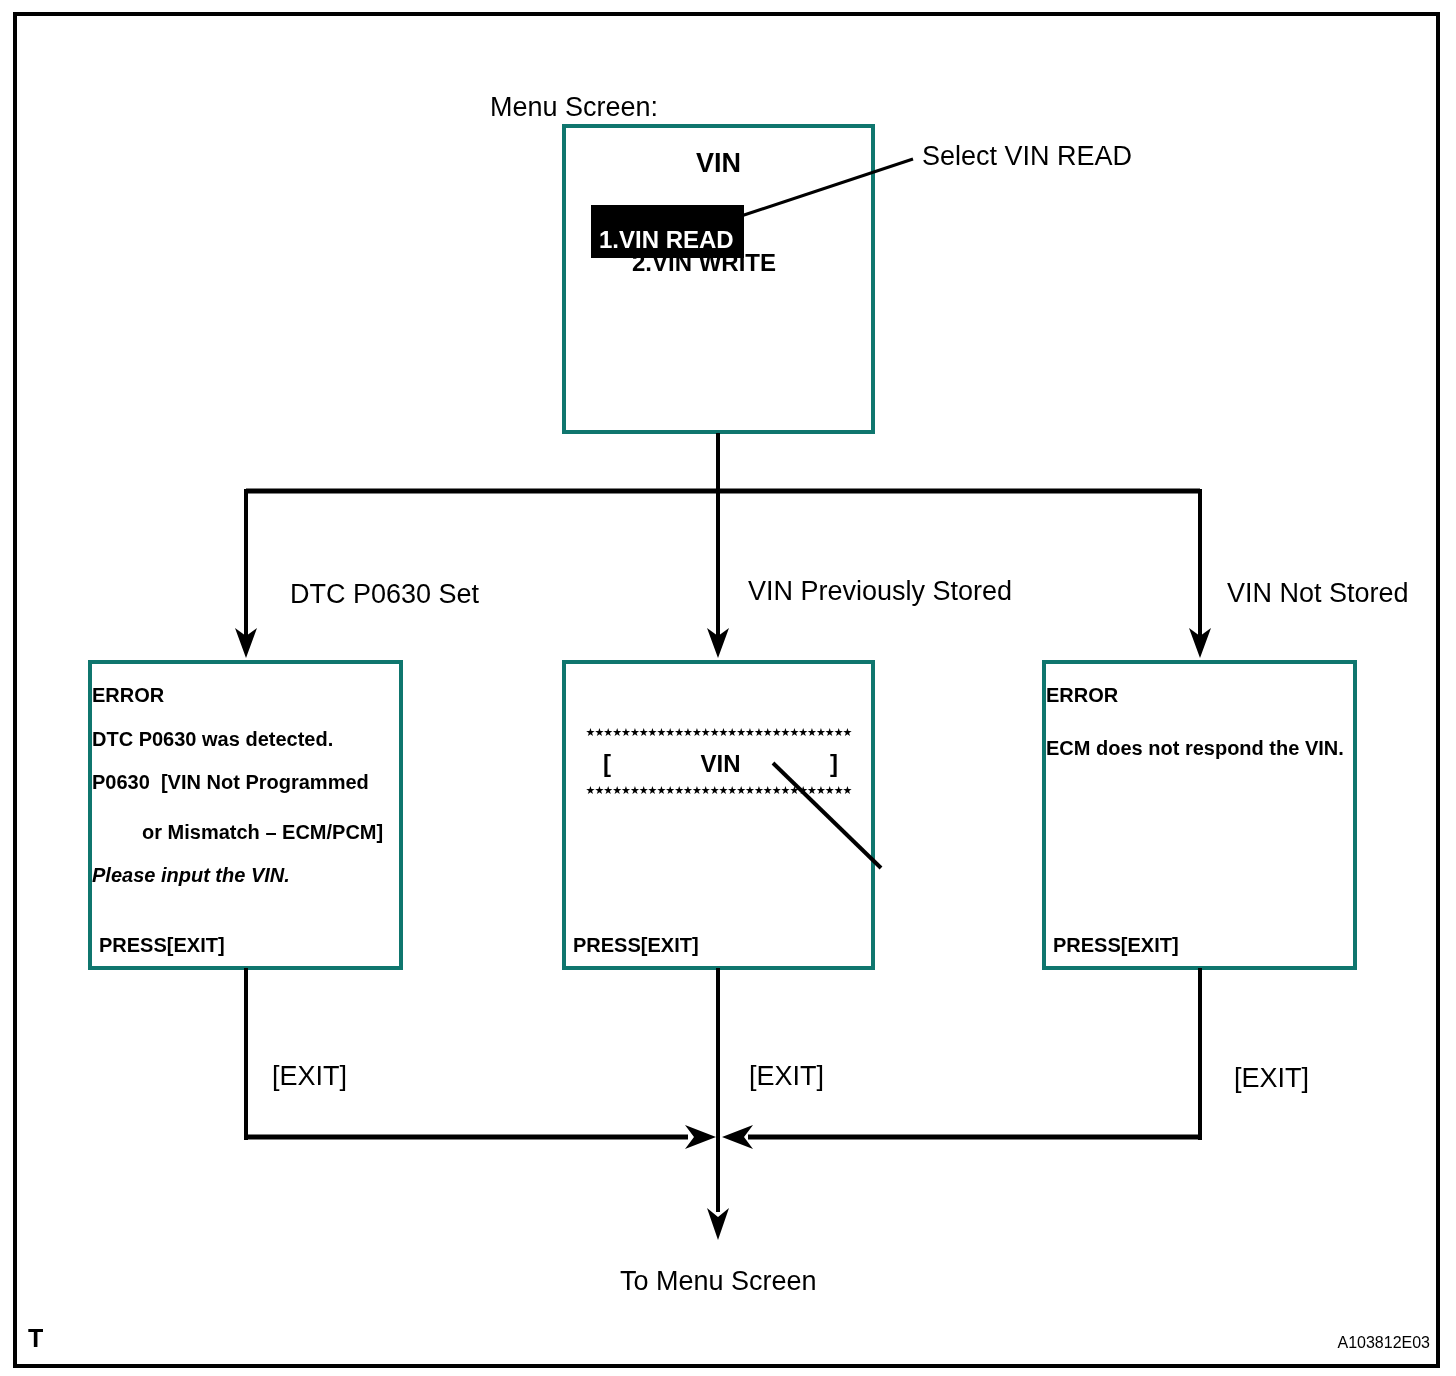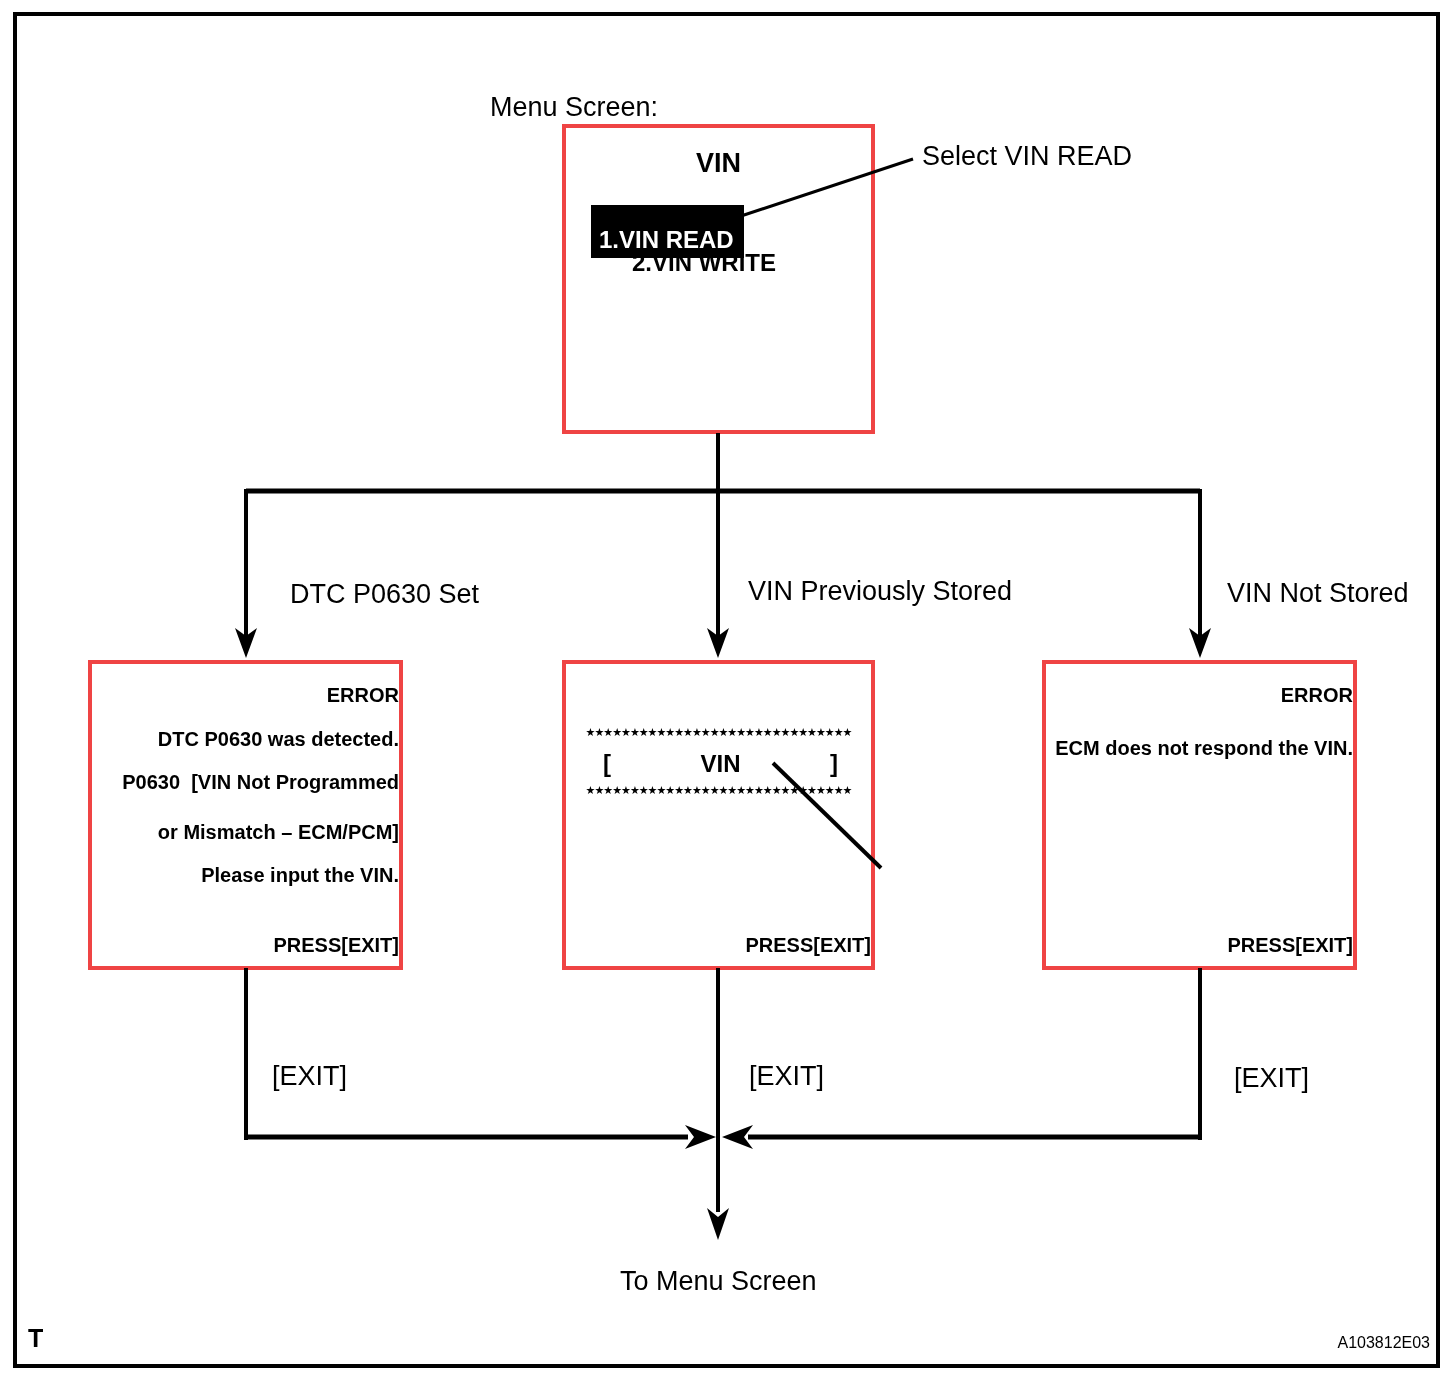--- a/index.html
+++ b/index.html
@@ -16,21 +16,21 @@
     width:1427px; height:1356px;
     border:4px solid #000;
     box-sizing:border-box;
   }
   .connectors {
     position:absolute; left:0; top:0; width:1456px; height:1376px;
     z-index:5; pointer-events:none;
   }
   .box {
     position:absolute;
-    border:4px solid #ef4444;
+    border:4px solid #0f766e;
     box-sizing:border-box;
     background:#fff;
     z-index:2;
   }
   .menu-box   { left:562px; top:124px; width:313px; height:310px; }
   .screen-left   { left:88px;   top:660px; width:315px; height:310px; }
   .screen-mid    { left:562px;  top:660px; width:313px; height:310px; }
   .screen-right  { left:1042px; top:660px; width:315px; height:310px; }
 
   .box-title {
@@ -58,31 +58,31 @@
   .branch-label-mid   { left:748px;  top:576px; }
   .branch-label-right { left:1227px; top:578px; }
   .vin-digit-note { left:885px; top:856px; }
   .exit-label-left  { left:272px;  top:1061px; }
   .exit-label-mid   { left:749px;  top:1061px; }
   .exit-label-right { left:1234px; top:1063px; }
   .to-menu-label { left:620px; top:1266px; }
 
   .scr-line {
     position:absolute; left:0; right:0;
-    text-align:right; font-weight:bold; font-size:20px;
+    text-align:left; font-weight:bold; font-size:20px;
     line-height:22px; white-space:pre;
   }
   .multiline { line-height:25px; }
   .press-line { top:270px;margin-left:7px; }
 
   
   .screen-left .t1 { top:20px; }
   .screen-left .t2 { top:64px; }
   .screen-left .t3 { top:106px; }
-  .screen-left .t4 { top:200px; }
+  .screen-left .t4 { top:200px;font-style:italic; }
 
   
   .stars {
     position:absolute; left:0; right:0; text-align:center;
     font-family:"DejaVu Sans",sans-serif;
     font-size:11px; letter-spacing:-1px; line-height:13px;
   }
   .stars.row1 { top:62px; }
   .stars.row2 { top:120px; }
   .bracket-row {

